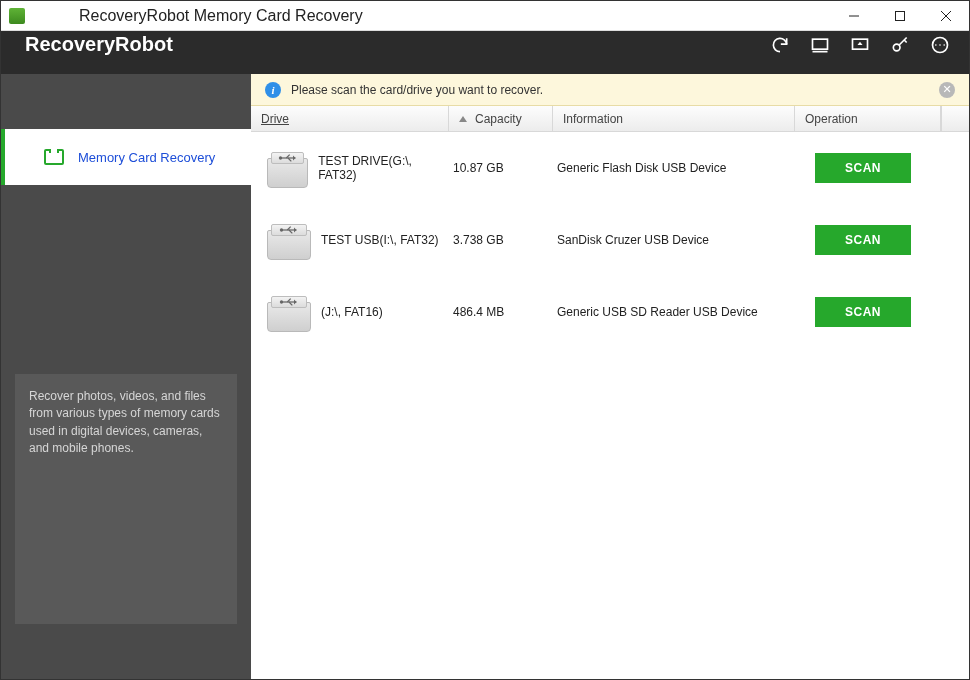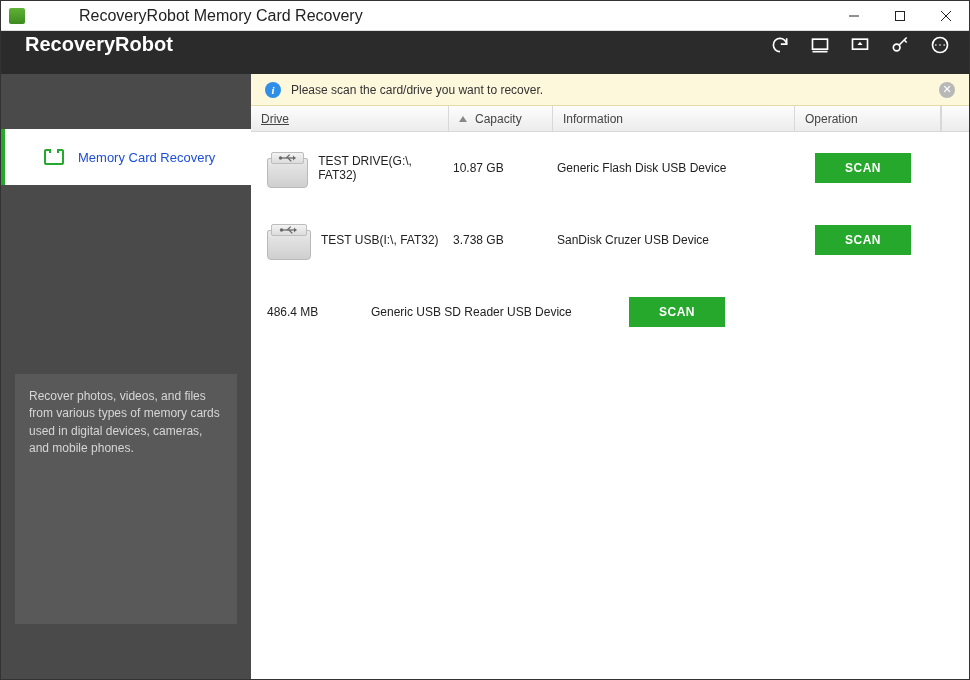--- a/index.html
+++ b/index.html
@@ -366,20 +366,36 @@
           <span class="dl-text">TEST USB(I:\, FAT32)</span>
         </div>
         <div class="cell cell-cap dl-text">3.738 GB</div>
         <div class="cell cell-info dl-text">SanDisk  Cruzer  USB Device</div>
         <div class="cell cell-op">
           <button class="scan-btn">SCAN</button>
         </div>
       </div>
 
       <div class="row">
+        <div class="cell cell-drive">
+          <div class="drive-icon">
+            <div class="body"></div>
+              <div class="top"></div>
+            <div class="usb">
+                <svg viewBox="0 0 24 12">
+                  <circle cx="3" cy="6" r="2" fill="#666"></circle>
+                  <line x1="3" y1="6" x2="21" y2="6" stroke="#666" stroke-width="1.5"></line>
+                  <line x1="10" y1="6" x2="14" y2="2" stroke="#666" stroke-width="1.5"></line>
+                  <line x1="12" y1="6" x2="16" y2="10" stroke="#666" stroke-width="1.5"></line>
+                  <polygon points="21 6 18 3 18 9" fill="#666"></polygon>
+                </svg>
+              </div>
+          </div>
+          <span class="dl-text">(J:\, FAT16)</span>
+        </div>
         <div class="cell cell-cap dl-text">486.4 MB</div>
         <div class="cell cell-info dl-text">Generic  USB SD Reader  USB Device</div>
         <div class="cell cell-op">
           <button class="scan-btn">SCAN</button>
         </div>
       </div>
 
     </div>
   </div>
 </div>

